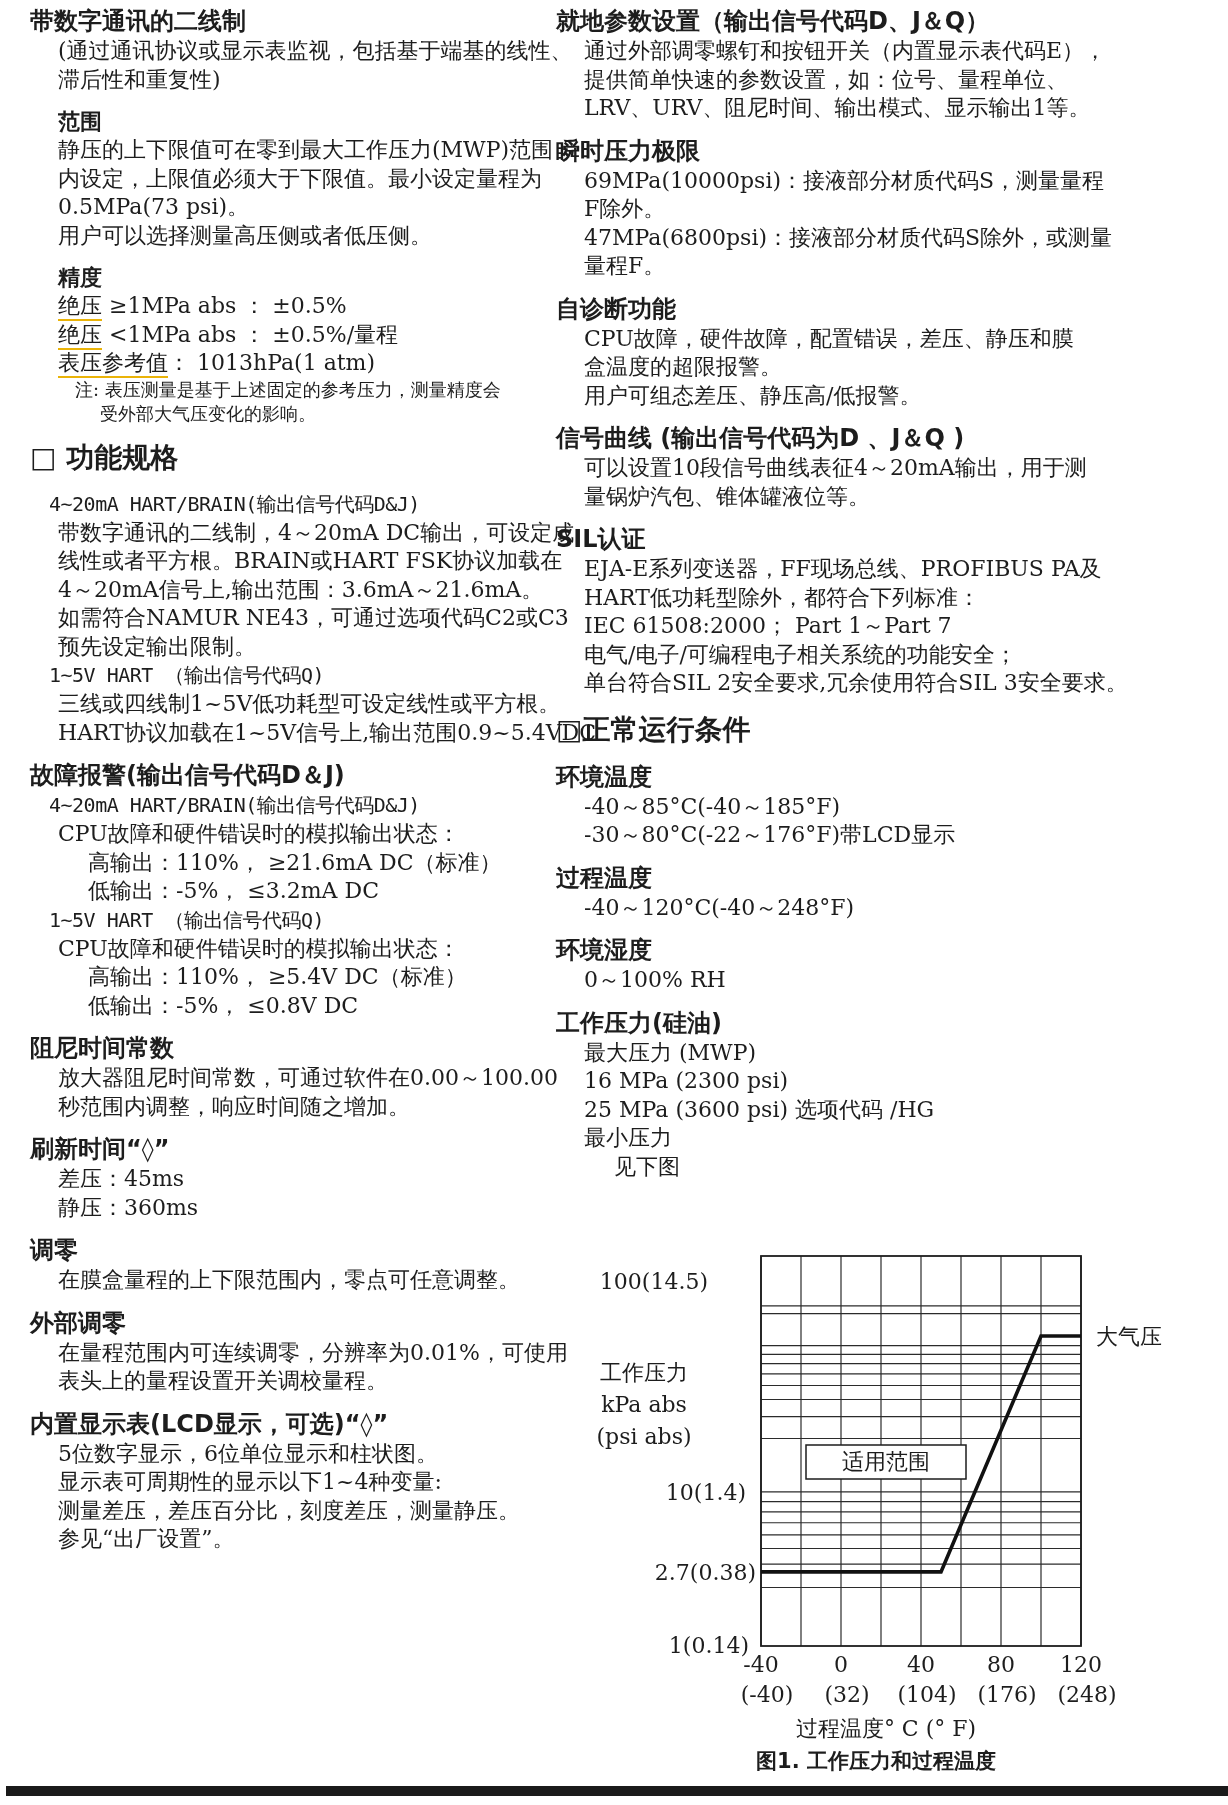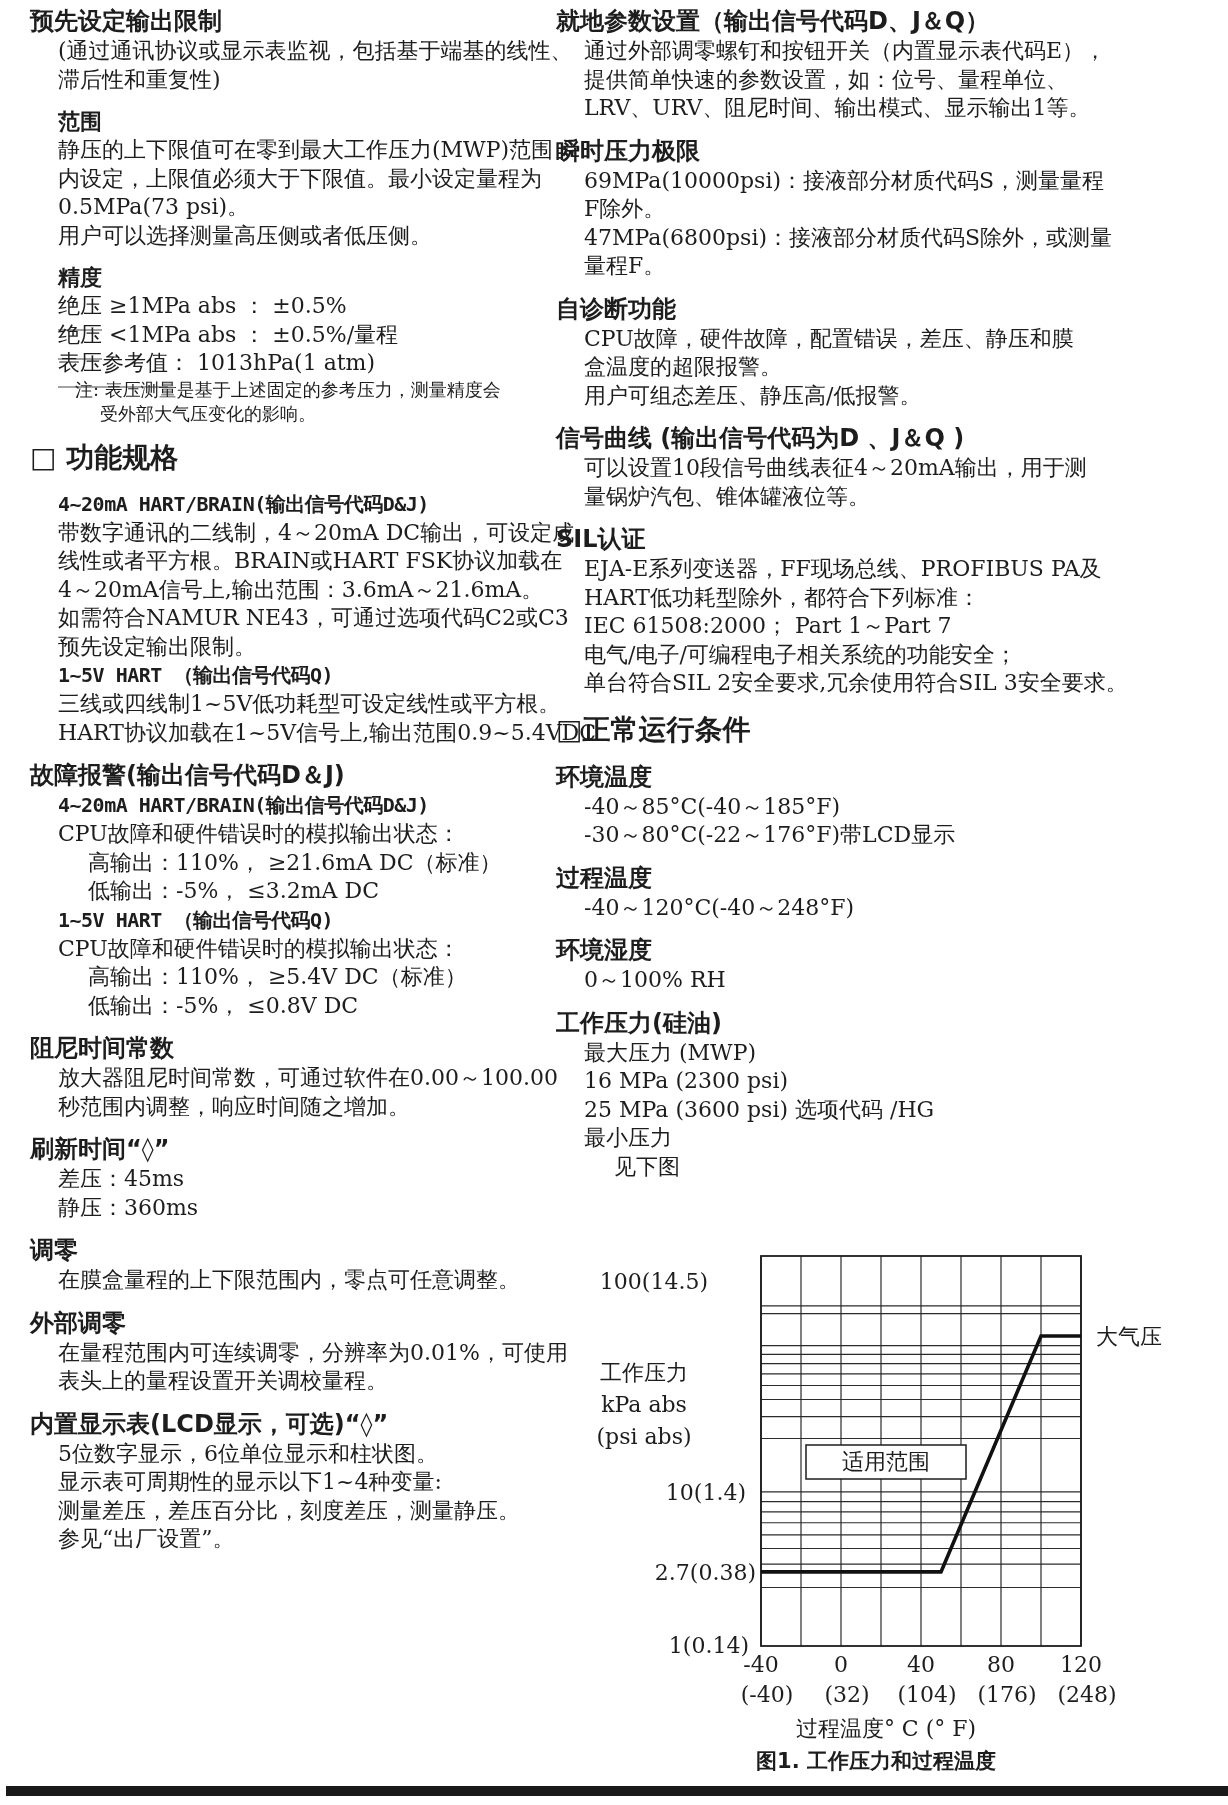--- a/index.html
+++ b/index.html
@@ -15,35 +15,35 @@
   .hbig{font-family:"DejaVu Sans","Liberation Sans",sans-serif;font-weight:bold;
      font-size:28px;line-height:38px;margin-top:8px;white-space:nowrap;}
   .sub{font-family:"DejaVu Sans","Liberation Sans",sans-serif;font-weight:bold;
      font-size:22px;line-height:29px;margin-left:28px;white-space:nowrap;}
   .line{font-size:22px;line-height:28.5px;white-space:nowrap;}
   .body{margin-left:28px;}
   .ind2{margin-left:58px;}
   .ind3{margin-left:58px;}
   .note{font-size:18px;line-height:24px;margin-left:45px;}
   .note2{font-size:18px;line-height:24px;margin-left:70px;}
-  .mono{font-family:"DejaVu Sans Mono","Liberation Mono",monospace;font-weight:bold;
-     font-size:20px;line-height:29px;margin-left:28px;letter-spacing:-0.5px;white-space:nowrap;}
-  .lead-u{border-bottom:2px solid #a3a3a3;padding-bottom:11px;}
+  .mono{font-family:"DejaVu Sans Mono","Liberation Mono",monospace;font-weight:normal;
+     font-size:20px;line-height:29px;margin-left:19px;letter-spacing:-0.5px;white-space:nowrap;}
+  .lead-u{border-bottom:2px solid #eab308;padding-bottom:1px;}
   .chart-wrap{position:absolute;left:556px;top:1158px;width:672px;height:640px;}
   .footer-bar{position:absolute;left:6px;top:1786px;width:1222px;height:10px;background:#1a1a1a;}
   svg text{font-family:"DejaVu Serif","Liberation Serif",serif;}
   svg .cap{font-family:"DejaVu Sans","Liberation Sans",sans-serif;font-weight:bold;}
 </style>
 </head>
 <body>
 
 <div class="page">
   <div class="col col-left" id="col-left">
       <div class="sec">
-        <div class="h">预先设定输出限制</div>
+        <div class="h">带数字通讯的二线制</div>
         <div class="line body">(通过通讯协议或显示表监视，包括基于端基的线性、</div>
         <div class="line body">滞后性和重复性)</div>
       </div>
       <div class="sec">
         <div class="sub">范围</div>
         <div class="line body">静压的上下限值可在零到最大工作压力(MWP)范围</div>
         <div class="line body">内设定，上限值必须大于下限值。最小设定量程为</div>
         <div class="line body">0.5MPa(73 psi)。</div>
         <div class="line body">用户可以选择测量高压侧或者低压侧。</div>
       </div>

